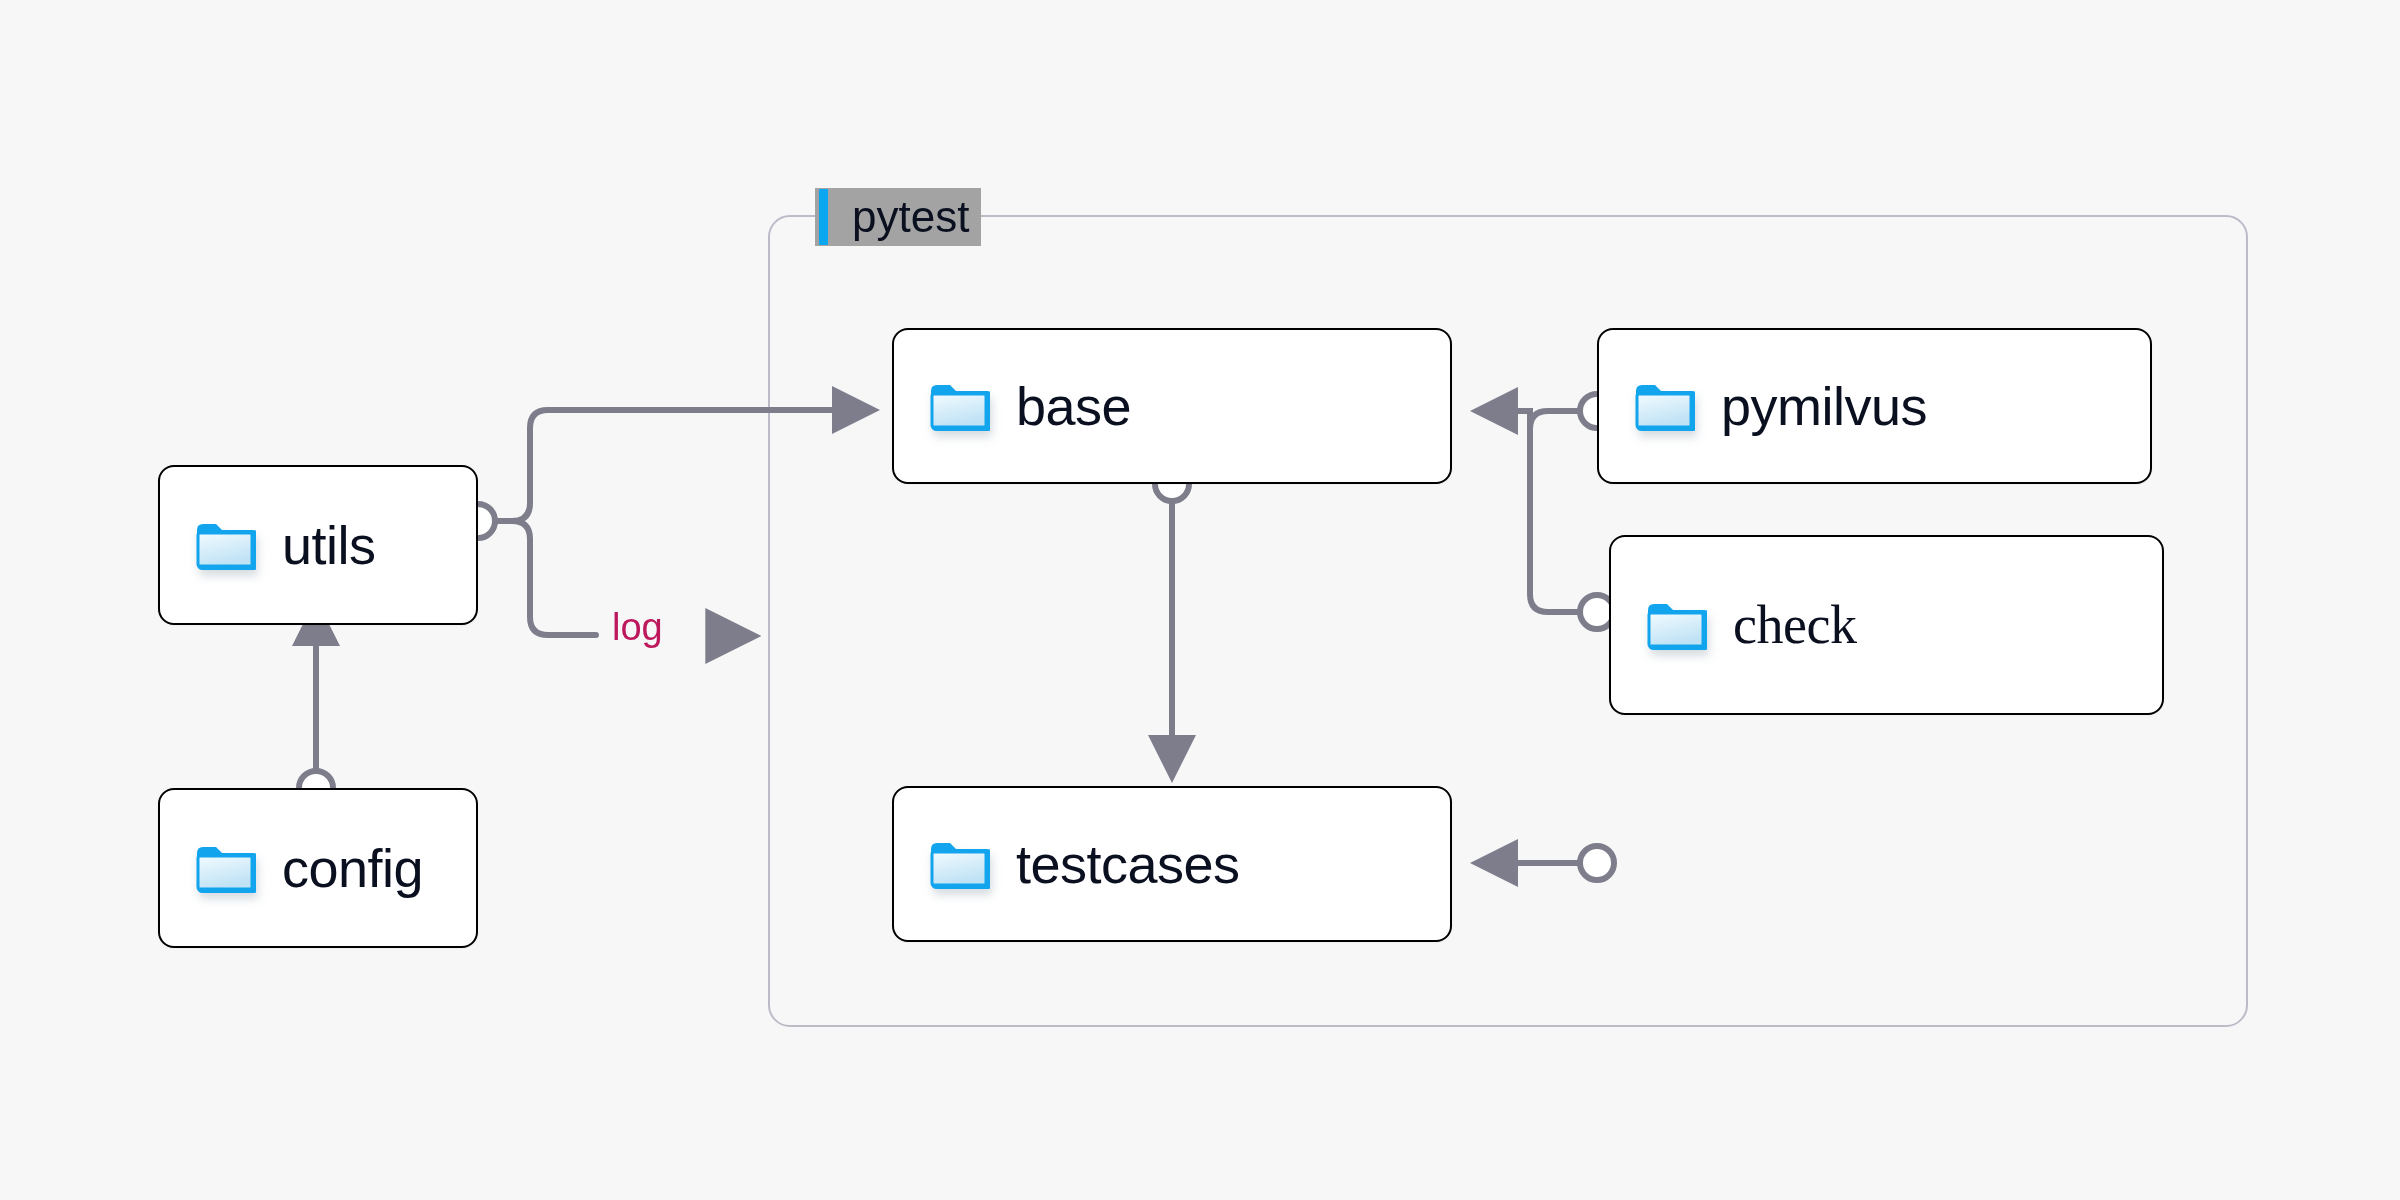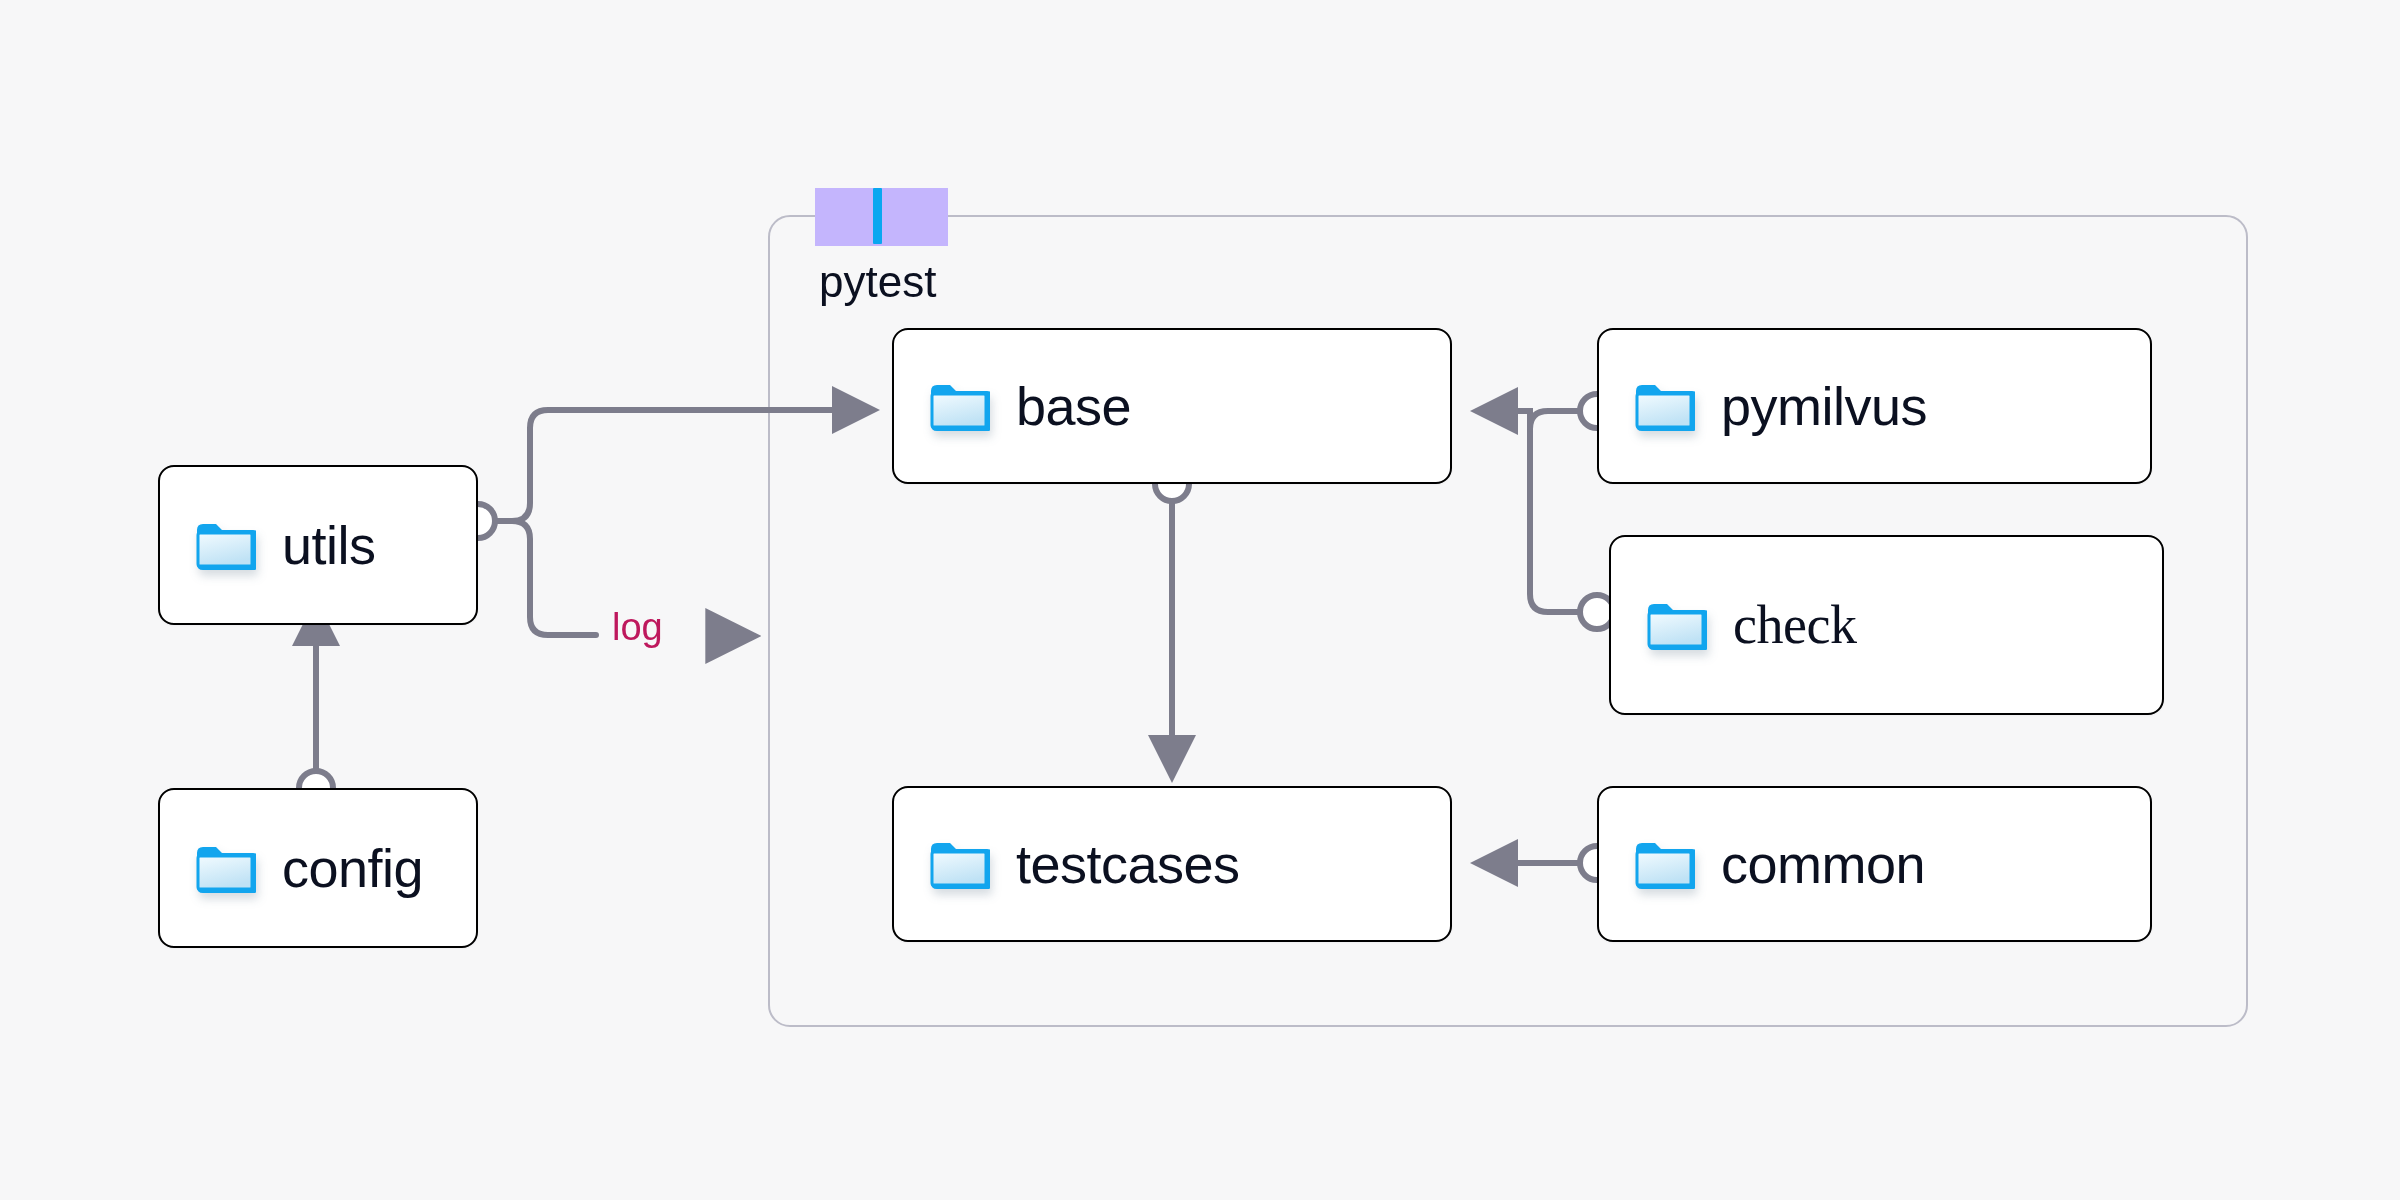--- a/index.html
+++ b/index.html
@@ -57,24 +57,23 @@
     position: absolute;
     box-sizing: border-box;
     border: 2px solid #bcbcc8;
     border-radius: 22px;
     background: transparent;
   }
   .group-title {
     position: absolute;
     display: flex;
     align-items: center;
-    gap: 16px;
-    background: #c4b5fd;
+    gap: 24px;
+    background: #a3a3a3;
     padding: 0 12px 0 4px;
-    flex-direction: column;
   }
   .group-title .accent-bar {
     width: 9px;
     height: 56px;
     background: #0aa7f0;
     border-radius: 1px;
     flex: 0 0 auto;
   }
   .group-title .group-title-text {
     font-size: 44px;
@@ -195,23 +194,14 @@
   <div class="node" style="left:1609px; top:535px; width:555px; height:180px;font-family:Liberation Serif, serif;">
     <span class="folder-icon">
       <svg viewBox="0 0 62 52" width="62" height="52" xmlns="http://www.w3.org/2000/svg">
         <path d="M3 11 q0-6 6-6 h13 l6 6 h31 q6 0 6 6 v28 q0 6-6 6 h-50 q-6 0-6-6 z" fill="#12a5ee"></path>
         <rect x="4" y="14" width="54" height="33" rx="2" fill="url(#folderGrad)" stroke="#12a5ee" stroke-width="3"></rect>
       </svg>
     </span>
     <span class="node-label">check</span>
   </div>
 
-  <div class="node" style="left:1597px; top:786px; width:555px; height:156px;">
-    <span class="folder-icon">
-      <svg viewBox="0 0 62 52" width="62" height="52" xmlns="http://www.w3.org/2000/svg">
-        <path d="M3 11 q0-6 6-6 h13 l6 6 h31 q6 0 6 6 v28 q0 6-6 6 h-50 q-6 0-6-6 z" fill="#12a5ee"></path>
-        <rect x="4" y="14" width="54" height="33" rx="2" fill="url(#folderGrad)" stroke="#12a5ee" stroke-width="3"></rect>
-      </svg>
-    </span>
-    <span class="node-label">common</span>
-  </div>
 
 </div>
 
 </body></html>

